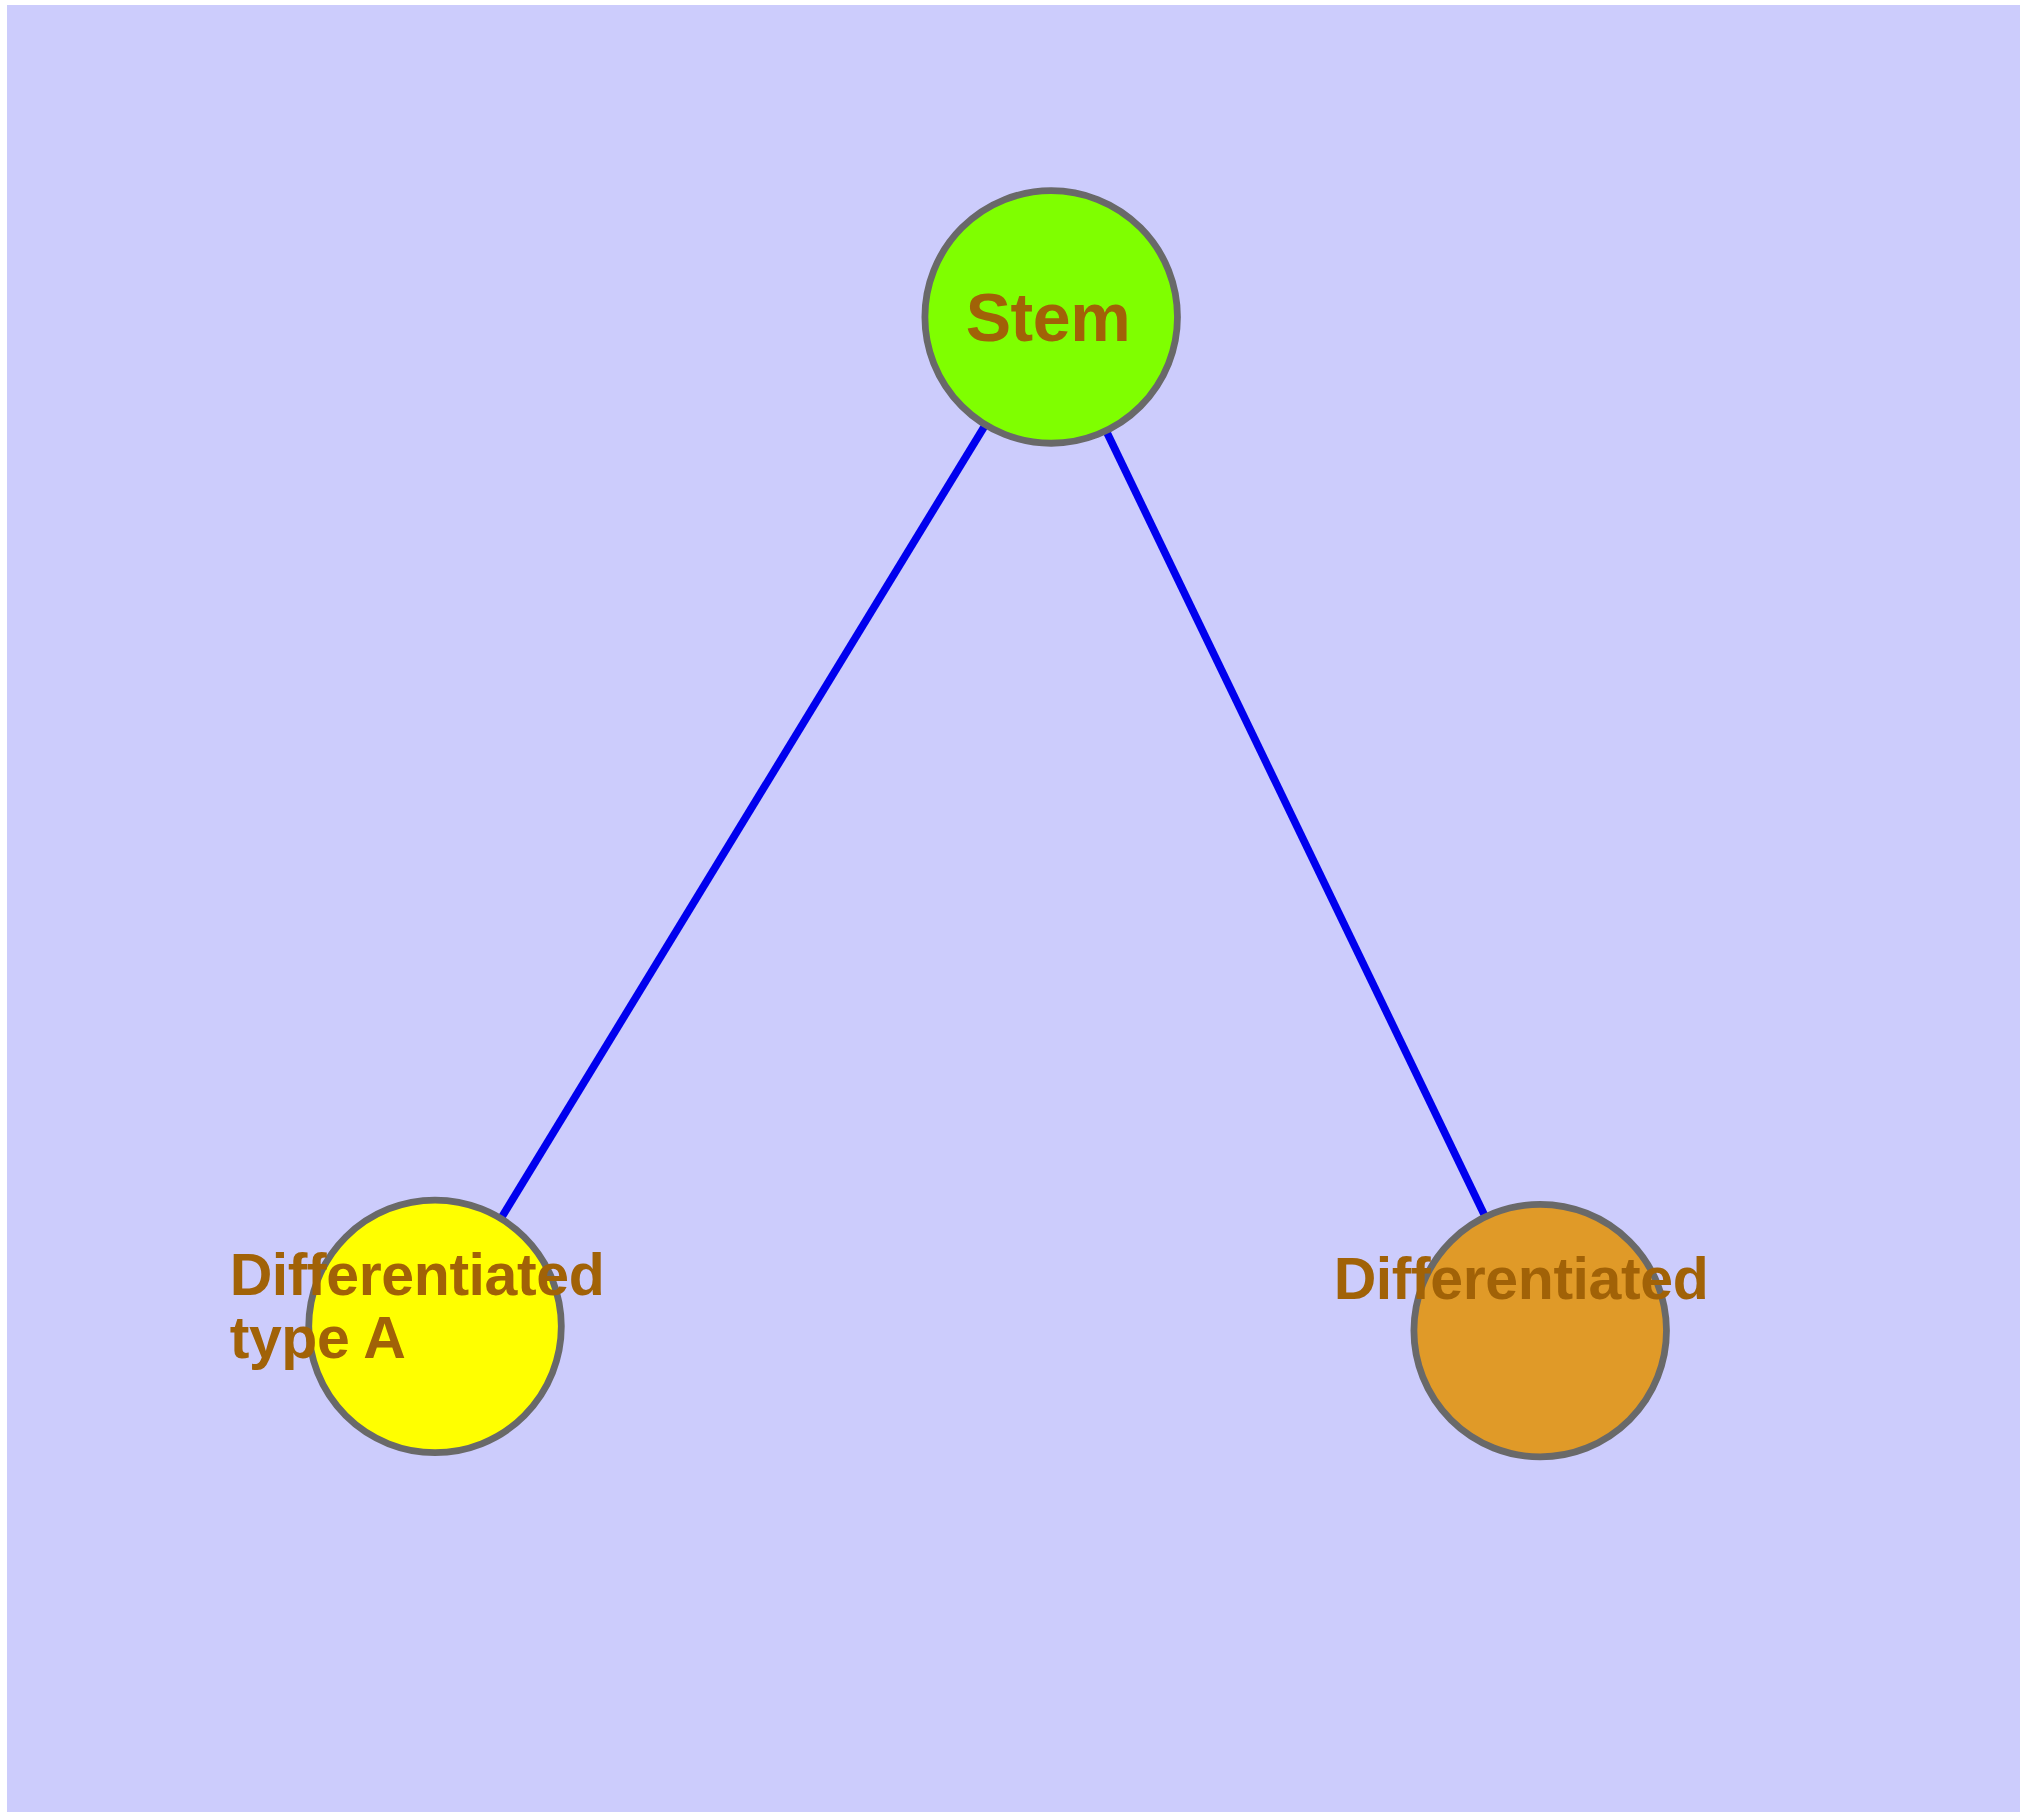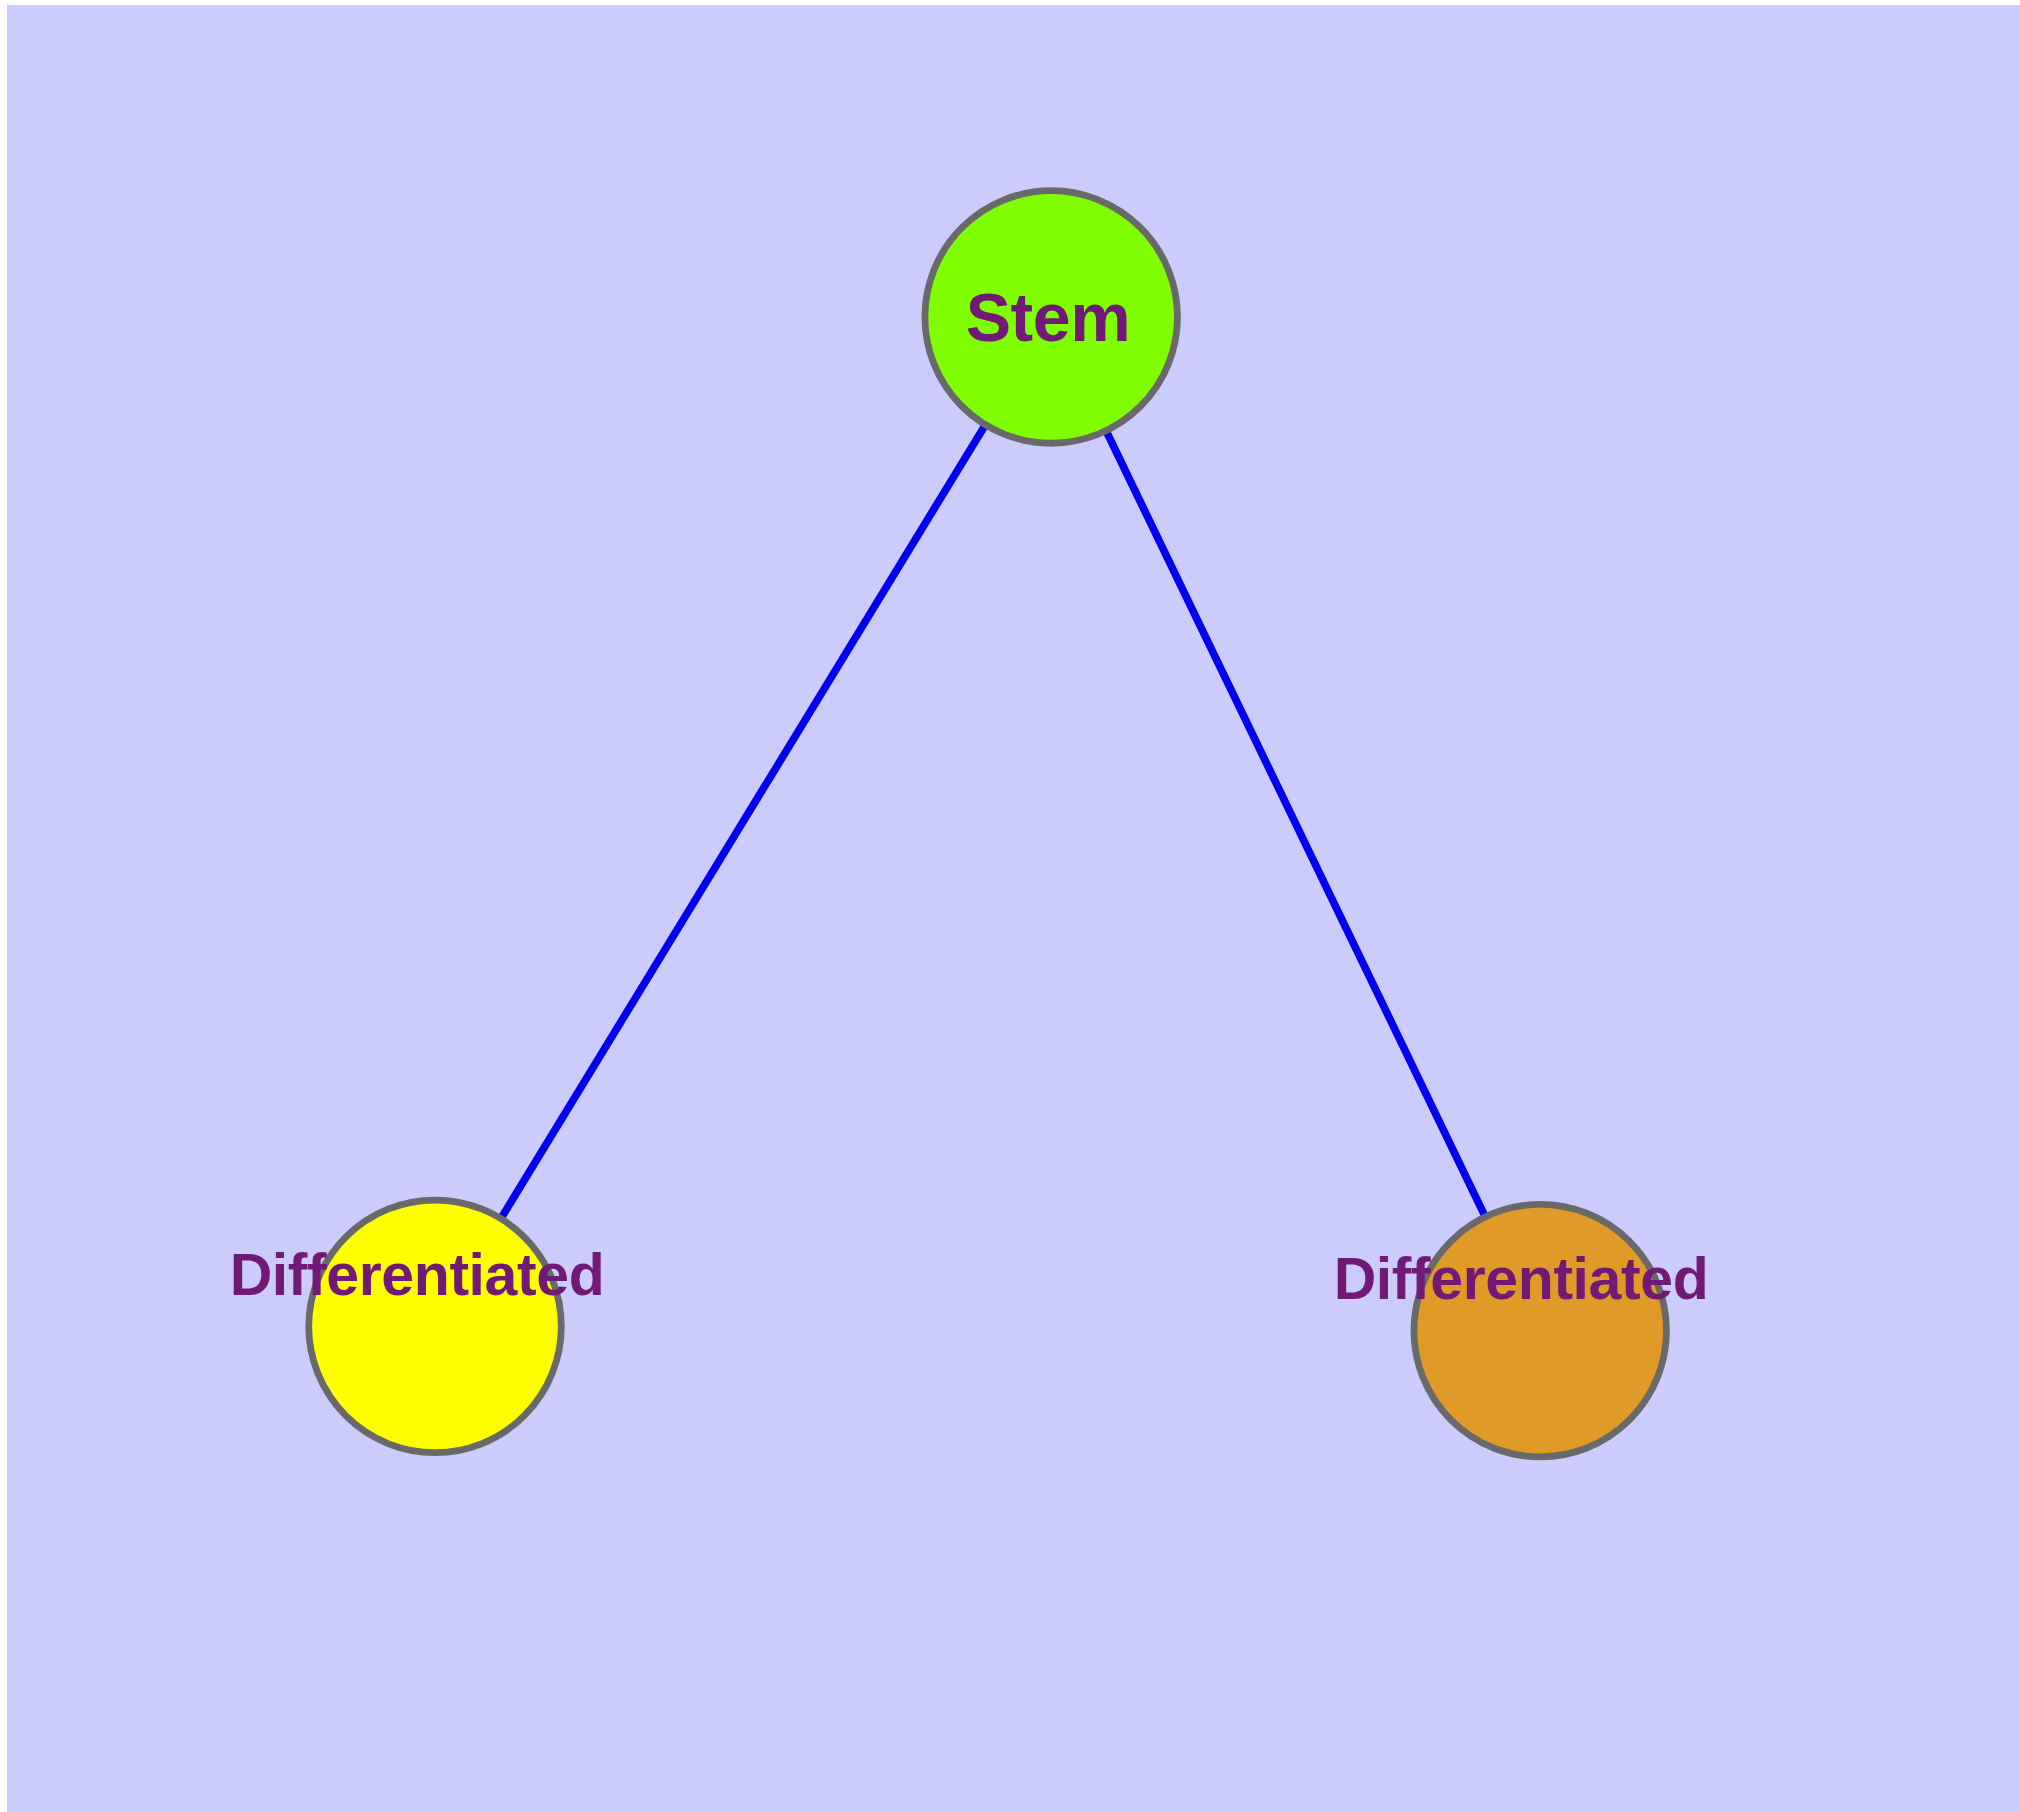--- a/index.html
+++ b/index.html
@@ -27,21 +27,21 @@
     position: absolute;
     left: 0;
     top: 0;
     width: 2021px;
     height: 1812px;
   }
   .node-label {
     position: absolute;
     text-align: left;
     font-weight: bold;
-    color: #701a75;
+    color: #a16207;
     line-height: 1.06;
     white-space: nowrap;
     letter-spacing: -0.4px;
   }
   #label-stem {
     font-size: 68px;
     left: 1048px;
     top: 281px;
     transform: translate(-50%, 0);
   }
@@ -74,19 +74,20 @@
     <circle cx="513" cy="1565" r="149" fill="#ffff00" stroke="#696969" stroke-width="8"></circle>
     <circle cx="1817" cy="1570" r="149" fill="#e09a28" stroke="#696969" stroke-width="8"></circle>
   </svg>
 
   <div class="node-label" id="label-stem">
     <span class="label-line">Stem</span>
   </div>
 
   <div class="node-label" id="label-type-a">
     <span class="label-line">Differentiated</span>
+    <span class="label-line">type A</span>
   </div>
 
   <div class="node-label" id="label-type-b">
     <span class="label-line">Differentiated</span>
   </div>
 </div>
 
 
 </body></html>

